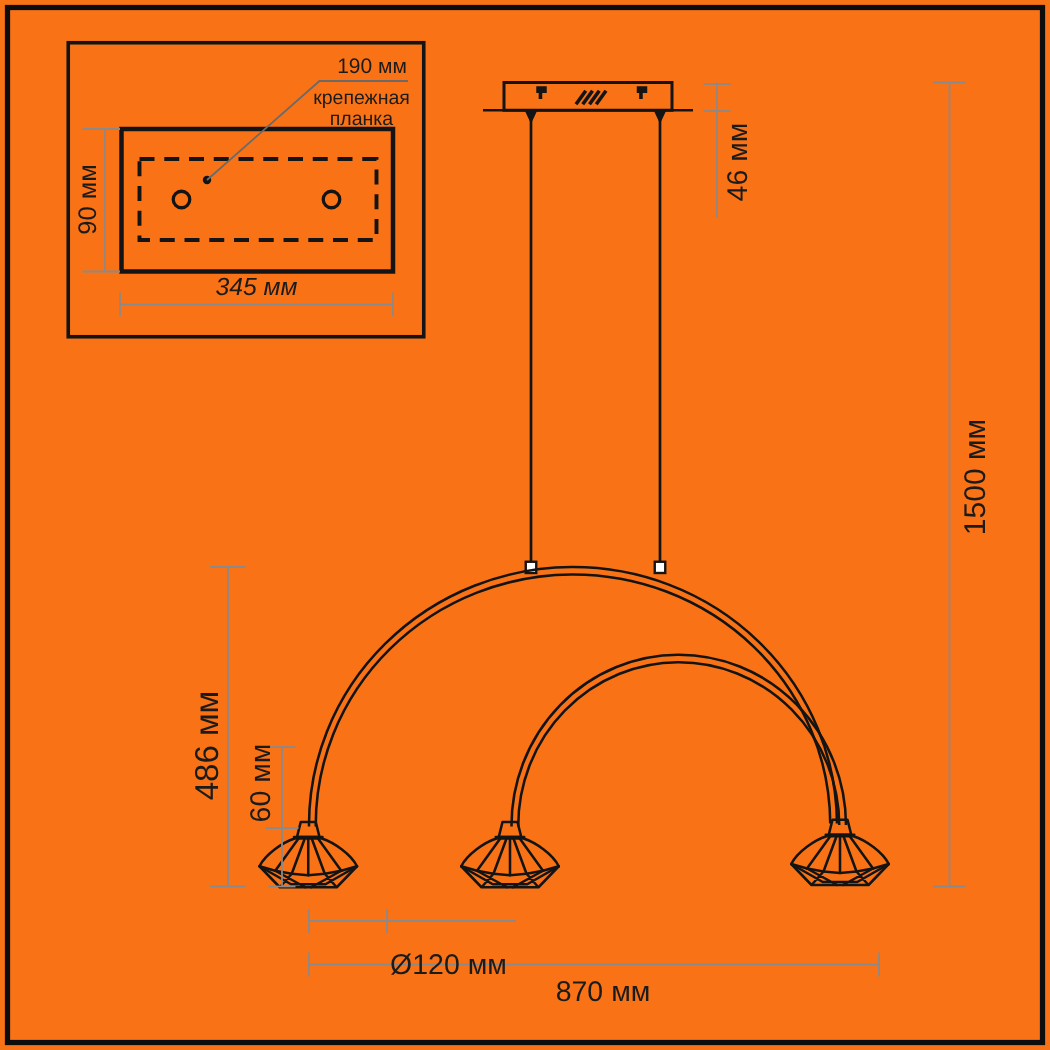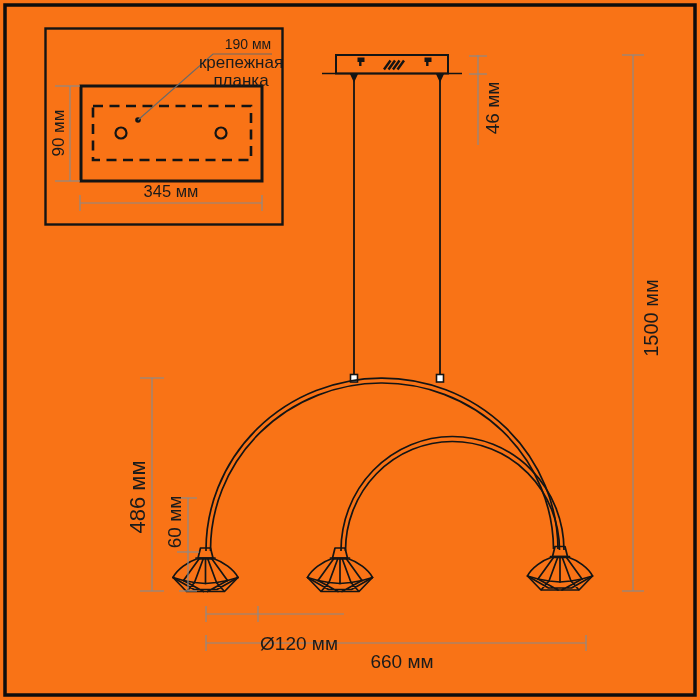--- a/index.html
+++ b/index.html
@@ -10,23 +10,23 @@
   .stage svg{position:absolute;left:0;top:0;}
   .lbl{
     position:absolute;white-space:nowrap;color:#1b1b1b;
     transform:translate(-50%,-50%);line-height:1.05;
   }
   .lbl.vert{transform:translate(-50%,-50%) rotate(-90deg);}
   .f19{font-size:19px;}
   .f20{font-size:20px;}
   .f22{font-size:22px;}
   .f17{font-size:17px;}
-  .f16{font-size:16.5px;}
+  .f16{font-size:16.5px;font-style:italic;}
   .f14{font-size:14px;}
-  .bracket{font-size:17px;text-align:center;}
+  .bracket{font-size:13px;text-align:center;}
 </style>
 </head>
 <body>
 
 <div class="stage">
 
   <svg width="700" height="700" viewBox="0 0 700 700">
 
     <rect x="5" y="5" width="690" height="690" fill="none" stroke="#0d0d0d" stroke-width="3.5"></rect>
 
@@ -163,15 +163,15 @@
   <div class="lbl vert f19" style="left:493px;top:108px;">46 мм</div>
 
   <div class="lbl vert f20" style="left:651px;top:318px;">1500 мм</div>
 
   <div class="lbl vert f22" style="left:138px;top:497px;">486 мм</div>
 
   <div class="lbl vert f19" style="left:175px;top:522px;">60 мм</div>
 
   <div class="lbl f19" style="left:299px;top:644px;">Ø120 мм</div>
 
-  <div class="lbl f19" style="left:402px;top:662px;">660 мм</div>
+  <div class="lbl f19" style="left:402px;top:662px;">870 мм</div>
 
 </div>
 
 </body></html>

